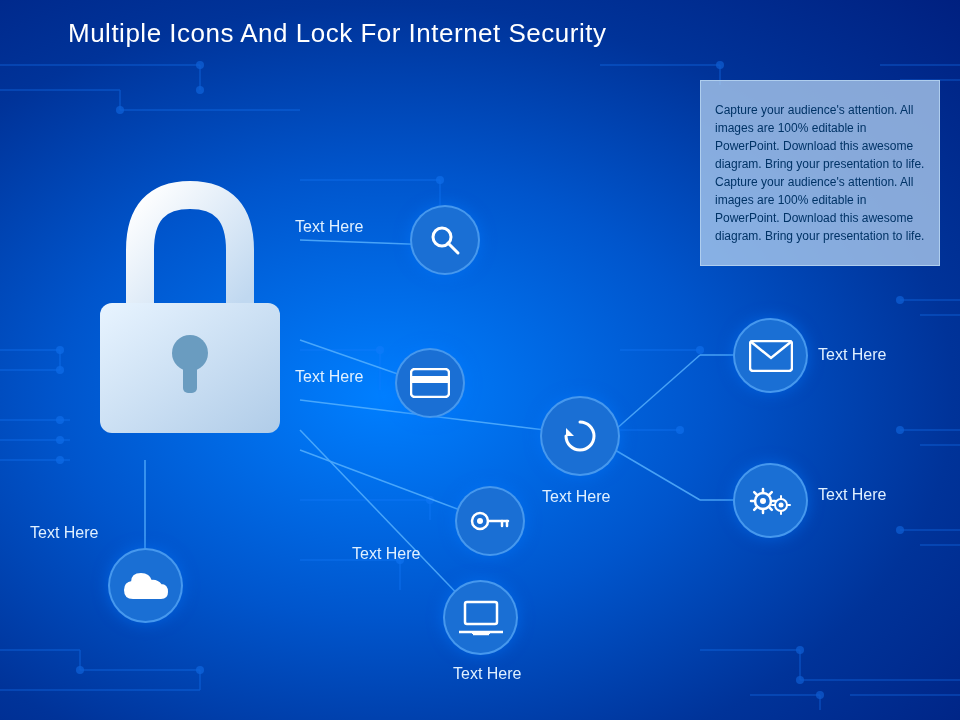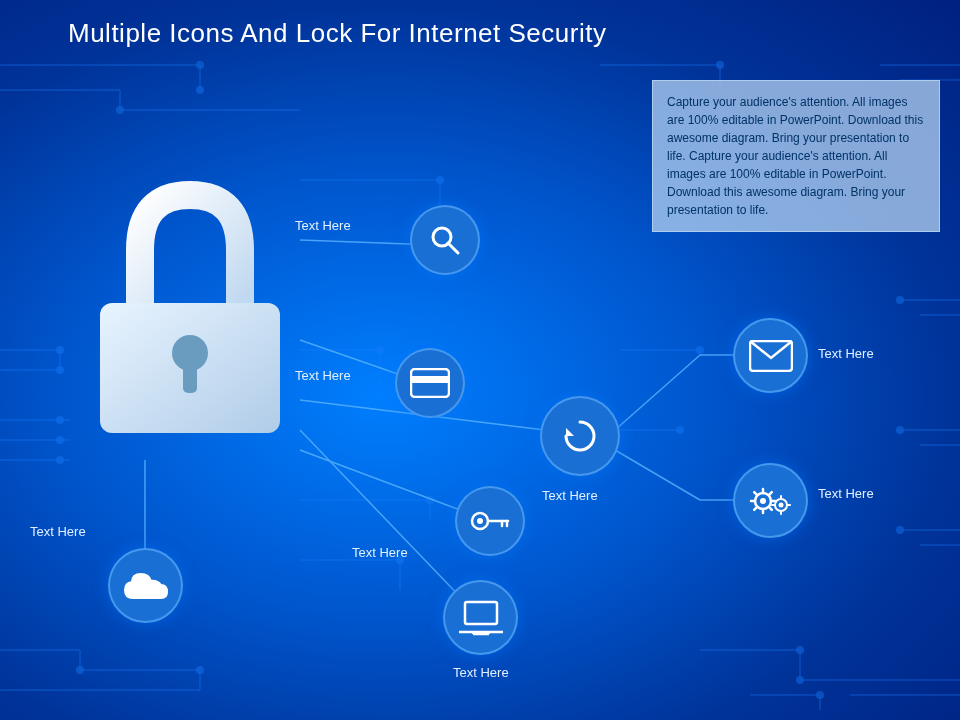--- a/index.html
+++ b/index.html
@@ -37,24 +37,24 @@
       letter-spacing: 0.5px;
       z-index: 10;
       margin-left: 44px;
     }
 
     
     .info-box {
       position: absolute;
       top: 80px;
       right: 20px;
-      width: 288px;
+      width: 240px;
       background: rgba(180, 210, 240, 0.75);
       border: 1px solid rgba(180,210,240,0.9);
-      padding: 12px 14px;
+      padding: 20px 14px;
       font-size: 12px;
       color: #003366;
       line-height: 1.5;
       z-index: 10;
     }
 
     
     .lock-container {
       position: absolute;
       left: 80px;
@@ -83,21 +83,21 @@
     }
 
     .icon-circle svg {
       fill: white;
     }
 
     
     .label {
       position: absolute;
       color: #e0f0ff;
-      font-size: 13px;
+      font-size: 16px;
       font-weight: 500;
       z-index: 10;
     }
 
     
     .connect-svg {
       position: absolute;
       inset: 0;
       width: 960px;
       height: 720px;

